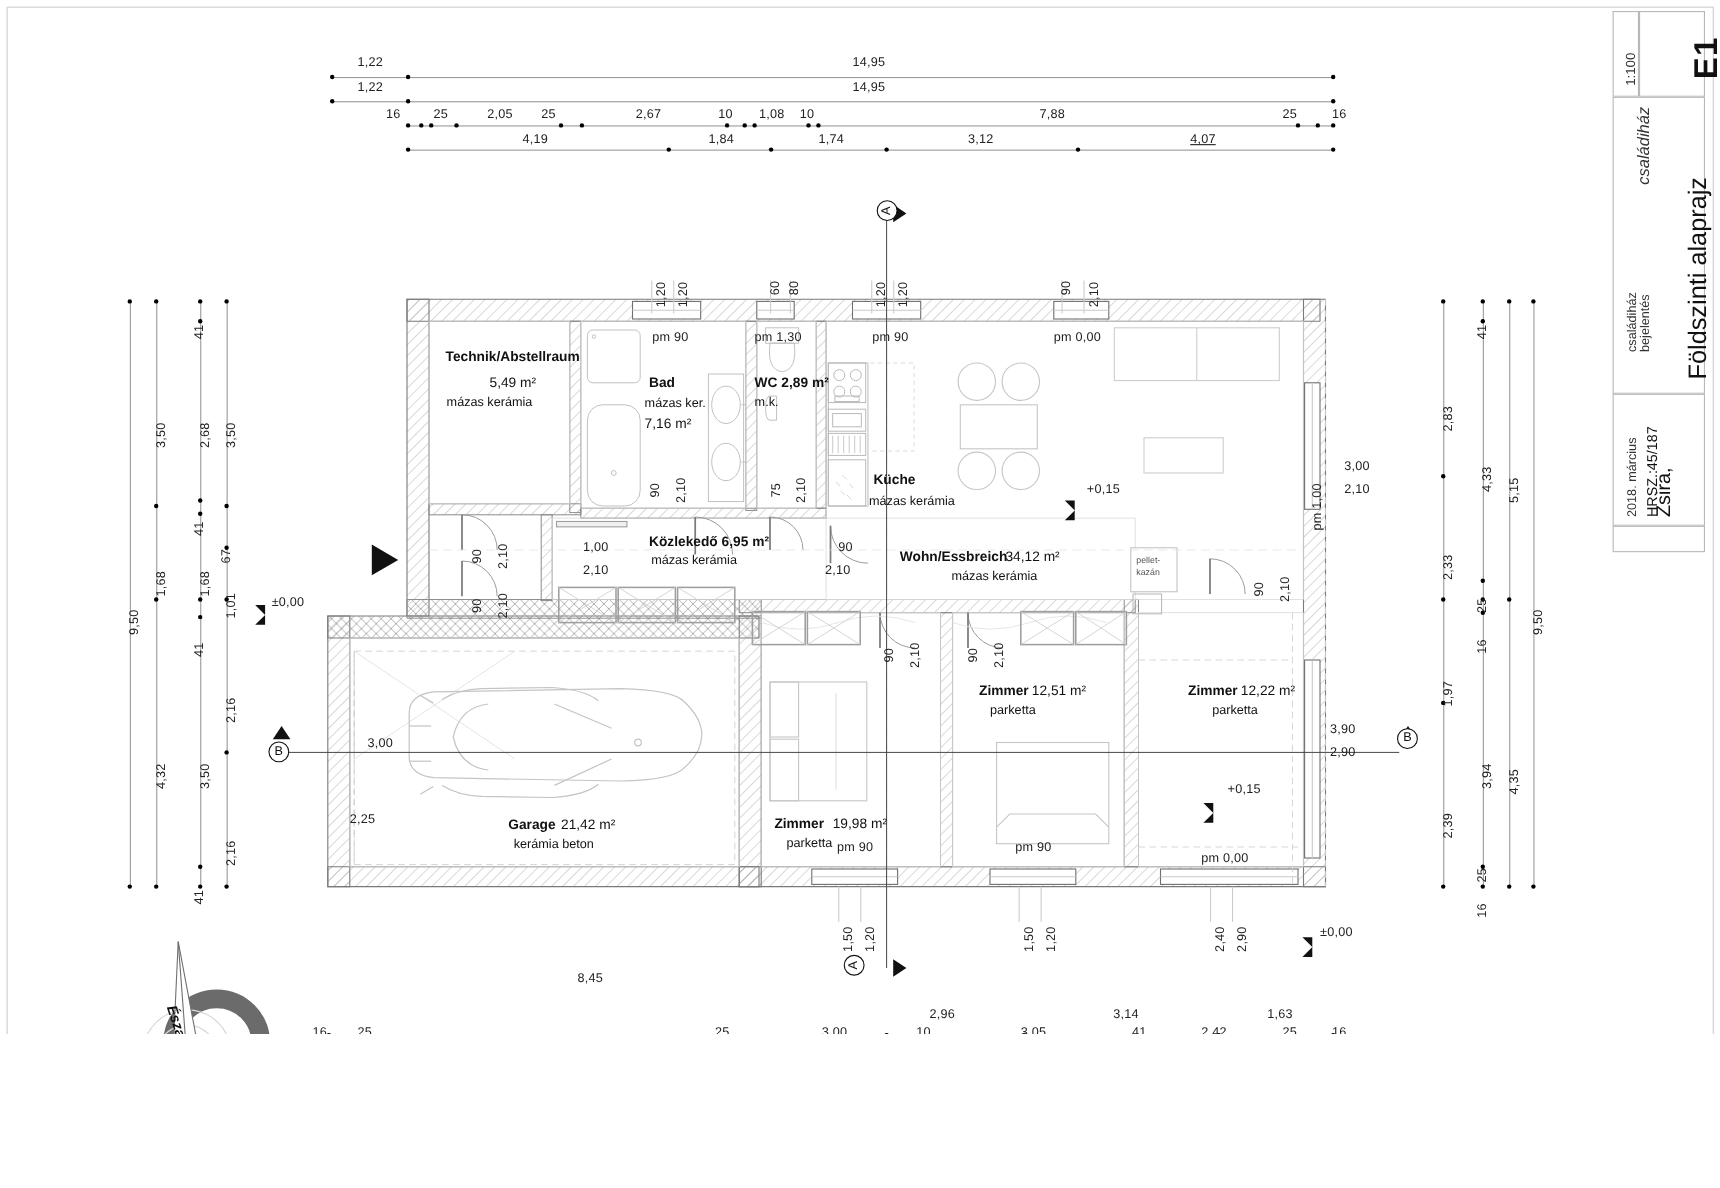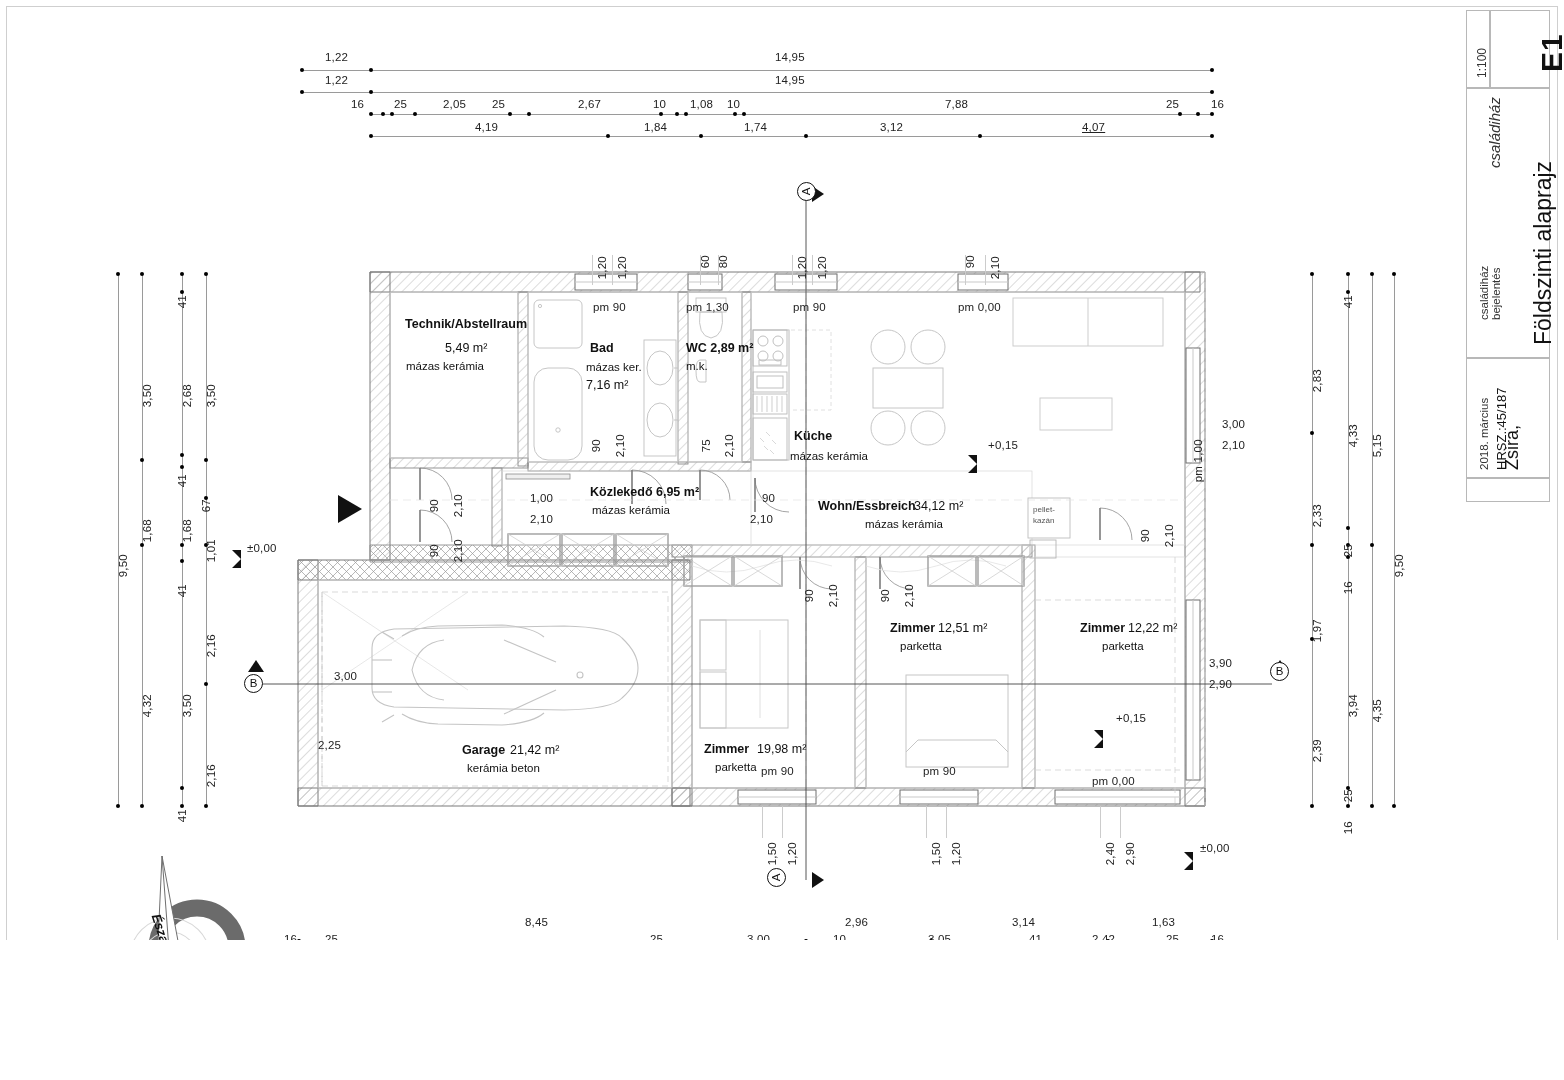--- a/index.html
+++ b/index.html
@@ -480,21 +480,21 @@
   <div class="txt dim" style="left:744px; top:122px;">1,74</div>
   <div class="txt dim" style="left:880px; top:122px;">3,12</div>
   <div class="txt dim" style="left:1082px;top:122px;text-decoration:underline;">4,07</div>
 
   <div class="dl" style="left:299px; top:941px; width:913px;"></div>
   <div class="tick" style="left:299px; top:941px;"></div>
   <div class="tick" style="left:806px; top:941px;"></div>
   <div class="tick" style="left:931px; top:941px;"></div>
   <div class="tick" style="left:1108px;top:941px;"></div>
   <div class="tick" style="left:1212px;top:941px;"></div>
-  <div class="txt dim" style="left:525px; top:917px;">8,45</div>
+  <div class="txt dim" style="left:525px; top:885px;">8,45</div>
   <div class="txt dim" style="left:845px; top:917px;">2,96</div>
   <div class="txt dim" style="left:1012px;top:917px;">3,14</div>
   <div class="txt dim" style="left:1152px;top:917px;">1,63</div>
 
   <div class="dl" style="left:299px; top:948px; width:913px;"></div>
   <div class="tick" style="left:299px; top:948px;"></div>
   <div class="tick" style="left:311px; top:948px;"></div>
   <div class="tick" style="left:322px; top:948px;"></div>
   <div class="tick" style="left:345px; top:948px;"></div>
   <div class="tick" style="left:668px; top:948px;"></div>

